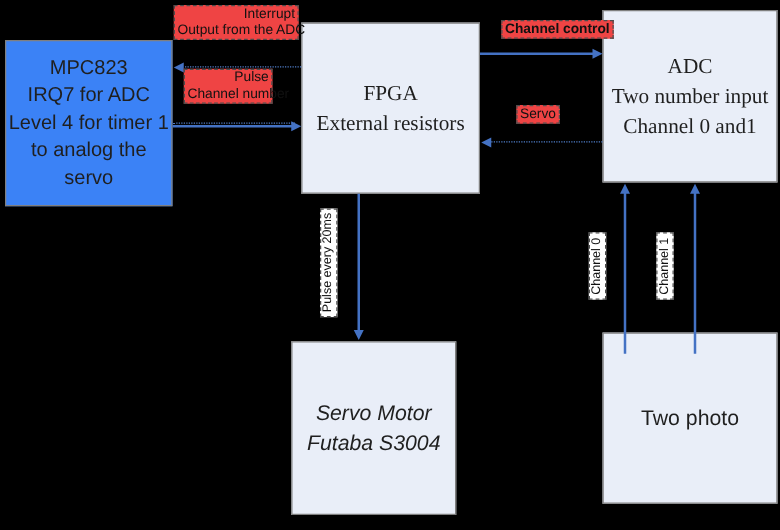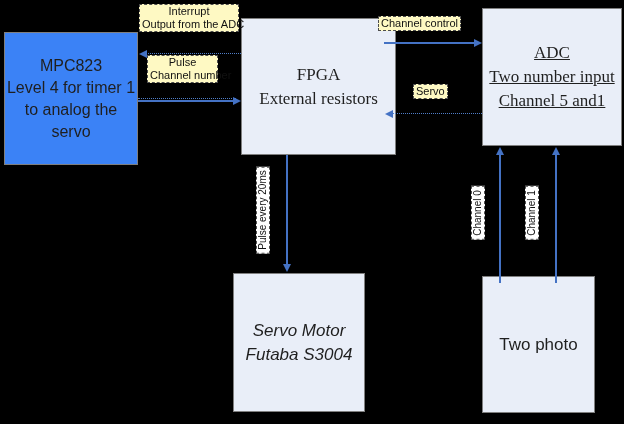--- a/index.html
+++ b/index.html
@@ -10,37 +10,37 @@
   
   .node{
     position:absolute;box-sizing:border-box;border:1px solid #7f7f7f;
     background:#e9eef8;display:flex;flex-direction:column;
     justify-content:center;align-items:center;text-align:center;
     color:#1f1f1f;
   }
   .node .ln{display:block;width:100%;}
   #node-mpc823{left:4px;top:32px;width:134px;height:133px;background:#3b82f6;
     font-size:16px;line-height:22px;}
-  #node-fpga{left:241px;top:18px;width:155px;height:137px;
+  #node-fpga{left:241px;top:18px;width:143px;height:137px;
     font-family:"Liberation Serif",serif;font-size:17px;line-height:24px;}
   #node-adc{left:482px;top:8px;width:140px;height:138px;
-    font-family:"Liberation Serif",serif;font-size:17px;line-height:24px;text-decoration:underline;}
+    font-family:"Liberation Serif",serif;font-size:17px;line-height:24px;}
   #node-servo{left:233px;top:273px;width:132px;height:139px;
     font-size:17px;line-height:24px;font-style:italic;}
-  #node-photo{left:482px;top:276px;width:113px;height:137px;
+  #node-photo{left:482px;top:266px;width:140px;height:137px;
     font-size:17px;line-height:24px;}
   
   .lbl{
-    position:absolute;background:#fef9c3;color:#111;
-    font-size:11px;line-height:13px;text-align:center;
+    position:absolute;background:#ef4444;color:#111;
+    font-size:11px;line-height:13px;text-align:right;
     border:1px dashed #4d4d4d;padding:0 2px;white-space:nowrap;box-sizing:border-box;
   }
   #lbl-interrupt{left:139px;top:4px;width:100px;}
   #lbl-pulse{left:147px;top:55px;width:71px;}
-  #lbl-channel-control{left:378px;top:16px;}
+  #lbl-channel-control{left:401px;top:16px;font-weight:bold;}
   #lbl-output{left:413px;top:84px;}
   
   .vwrap{position:absolute;}
   .vwrap .vtxt{
     position:absolute;left:50%;top:50%;
     transform:translate(-50%,-50%) rotate(-90deg);
     background:#ffffff;color:#111;font-size:10px;line-height:12px;
     border:1px dashed #4d4d4d;padding:0 3px;white-space:nowrap;
   }
   #vlbl-pulse20{left:255px;top:168px;width:16px;height:84px;}
@@ -56,34 +56,35 @@
   .arr-up{border-left:4px solid transparent;border-right:4px solid transparent;border-bottom:8px solid #4472c4;}
   .arr-down{border-left:4px solid transparent;border-right:4px solid transparent;border-top:8px solid #4472c4;}
 </style>
 </head>
 <body>
 
 <div id="stage">
 
   <div class="node" id="node-mpc823">
     <span class="ln">MPC823</span>
+    <span class="ln">IRQ7 for ADC</span>
     <span class="ln">Level 4 for timer 1</span>
     <span class="ln">to analog the</span>
     <span class="ln">servo</span>
   </div>
 
   <div class="node" id="node-fpga">
     <span class="ln">FPGA</span>
     <span class="ln">External resistors</span>
   </div>
 
   <div class="node" id="node-adc">
     <span class="ln">ADC</span>
     <span class="ln">Two number input</span>
-    <span class="ln">Channel 5 and1</span>
+    <span class="ln">Channel 0 and1</span>
   </div>
 
   <div class="node" id="node-servo">
     <span class="ln">Servo Motor</span>
     <span class="ln">Futaba S3004</span>
   </div>
 
   <div class="node" id="node-photo">
     <span class="ln">Two photo</span>
   </div>

